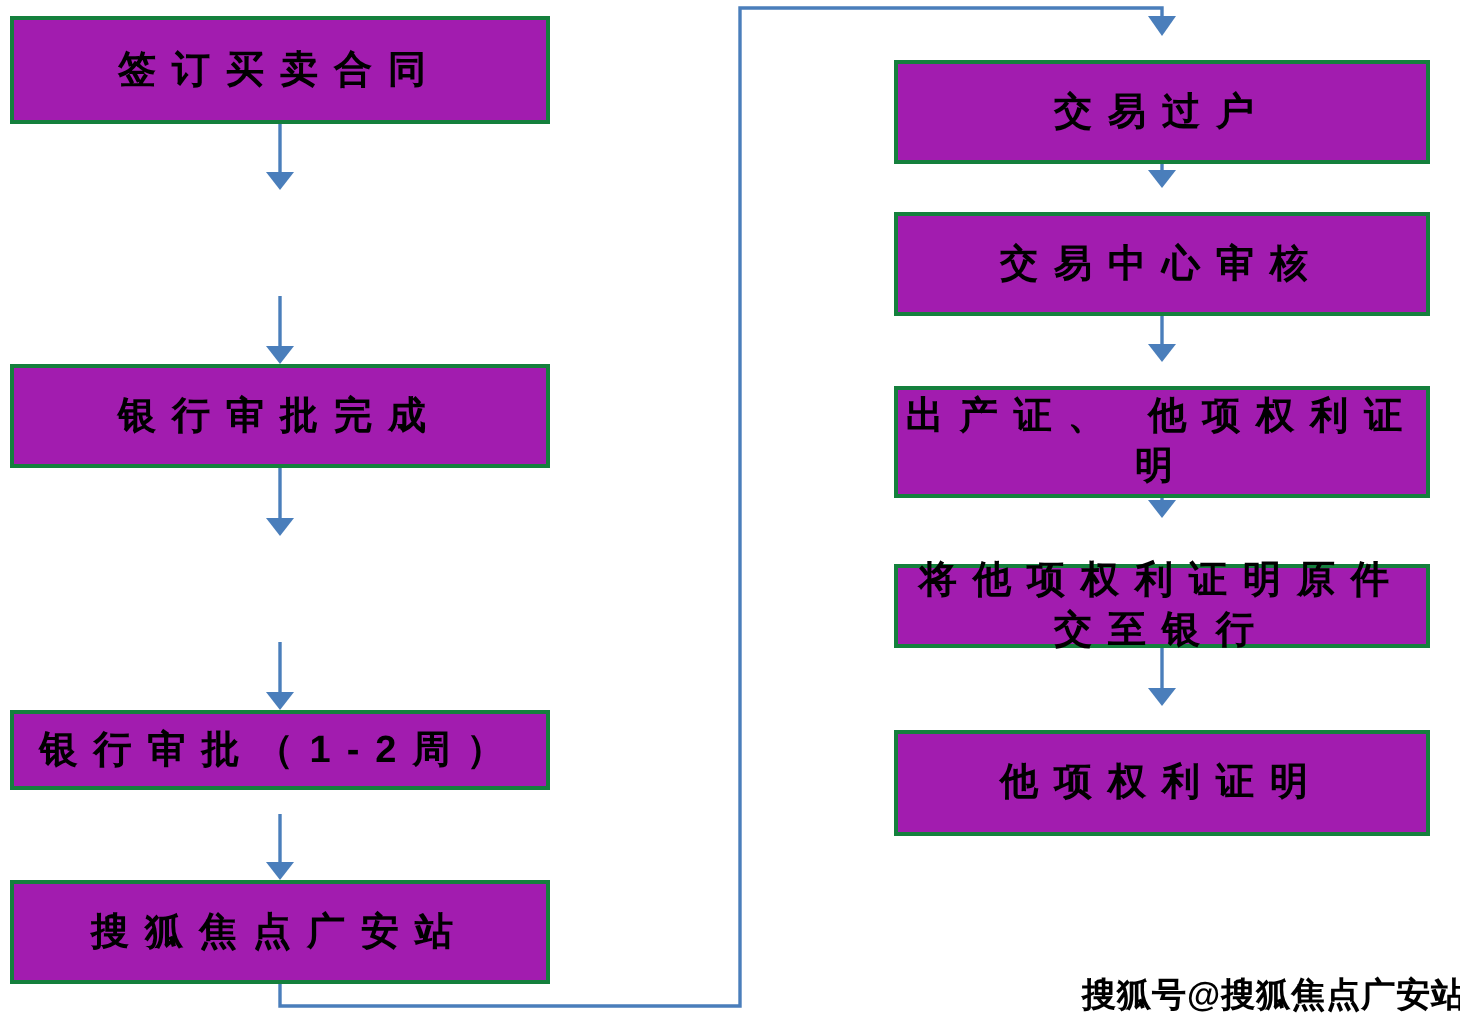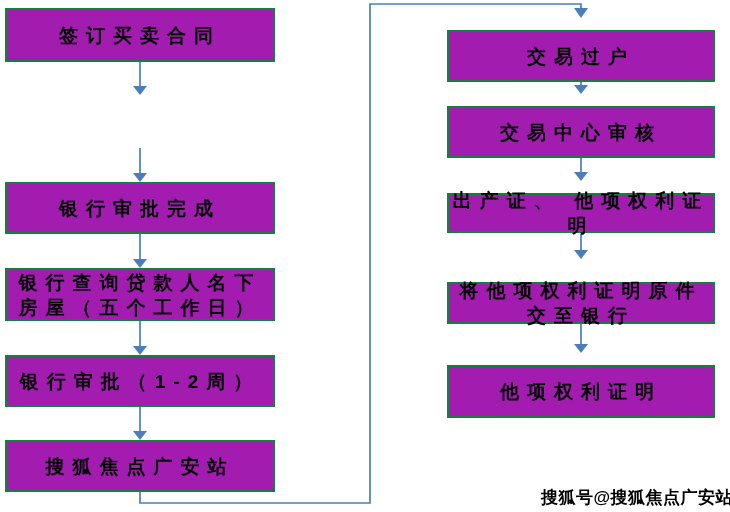--- a/index.html
+++ b/index.html
@@ -101,37 +101,34 @@
       <polygon points="574,8 588,8 581,18"></polygon>
     </g>
   </svg>
 
   <div class="flow-box col-left" style="top:8px;  height:54px">
       <span>签订买卖合同</span>
     </div>
   <div class="flow-box col-left" style="top:182px;height:52px">
       <span>银行审批完成</span>
     </div>
-  <div class="flow-box col-left" style="top:268px;height:53px">
-      <span>银行查询贷款人名下房屋（五个工作日）</span>
-    </div>
-  <div class="flow-box col-left" style="top:355px;height:52px">
+  <div class="flow-box col-left" style="top:355px;height:40px">
       <span>银行审批（1-2周）</span>
     </div>
   <div class="flow-box col-left" style="top:440px;height:52px">
       <span>搜狐焦点广安站</span>
     </div>
 
   <div class="flow-box col-right" style="top:18px; height:52px">
       <span>交易过户</span>
     </div>
   <div class="flow-box col-right" style="top:94px; height:52px">
       <span>交易中心审核</span>
     </div>
-  <div class="flow-box col-right" style="top:181px;height:40px">
+  <div class="flow-box col-right" style="top:181px;height:56px">
       <span>出产证、 他项权利证明</span>
     </div>
   <div class="flow-box col-right" style="top:270px;height:42px">
       <span>将他项权利证明原件交至银行</span>
     </div>
   <div class="flow-box col-right" style="top:353px;height:53px">
       <span>他项权利证明</span>
     </div>
 
   <div id="watermark">搜狐号@搜狐焦点广安站</div>

